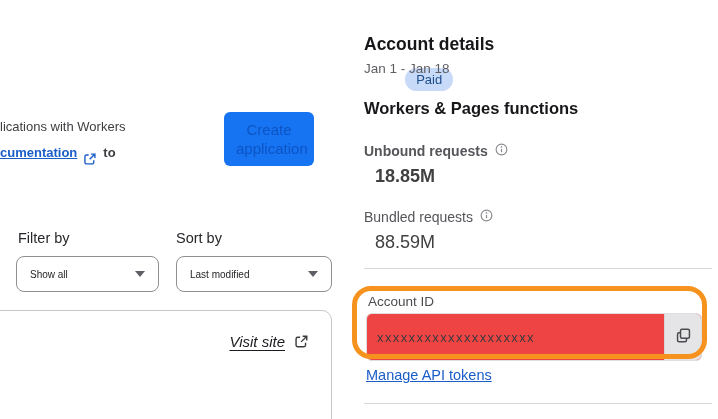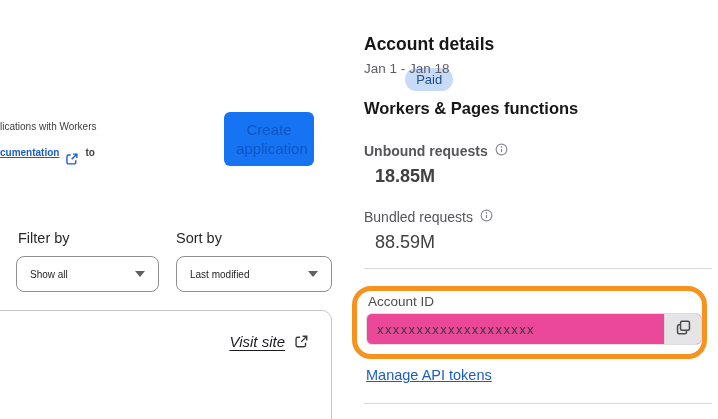--- a/index.html
+++ b/index.html
@@ -1,21 +1,21 @@
 <!DOCTYPE html>
 <html style="--orange: #f6921e; --link: #1a5dc8; --btn-bg: #1673f2; --btn-text: #0d55c4; --badge-bg: #c7daf7; --badge-text: #1c4e8e;"><head>
 <meta charset="utf-8">
 <style>
   html,body{margin:0;padding:0;background:#fff;}
   .screen{
     position:relative;width:718px;height:419px;background:#ffffff;overflow:hidden;
     font-family:"Liberation Sans",sans-serif;color:#1f1f23;
   }
   
-  .intro{position:absolute;left:0;top:114px;font-size:10px;line-height:26px;color:#3e3e42;}
+  .intro{position:absolute;left:0;top:114px;font-size:13px;line-height:26px;color:#3e3e42;}
   .intro-line2{display:flex;align-items:flex-end;gap:6px;font-weight:bold;}
   .doc-link{color:var(--link);text-decoration:underline;cursor:pointer;}
   .ext-icon svg{display:block;}
   .create-btn{
     position:absolute;left:224px;top:112px;width:90px;height:54px;
     background:var(--btn-bg);color:var(--btn-text);border:none;border-radius:6px;
     font-family:"Liberation Sans",sans-serif;font-size:15px;line-height:19px;
     padding:8px 12px;cursor:pointer;text-align:center;
   }
   .field-label{position:absolute;top:230px;font-size:14.5px;color:#27272b;}
@@ -52,22 +52,22 @@
   .stat-value{margin-top:7px;font-size:18px;color:#404040;margin-left:11px;}
   .divider{position:absolute;height:1px;background:#d8d8da;left:364px;width:348px;}
   .divider-top{top:268px;}
   .divider-bottom{top:403px;}
   .highlight{
     position:absolute;left:352px;top:286px;width:355px;height:73px;box-sizing:border-box;
     border:5px solid var(--orange);border-radius:19px;pointer-events:none;
   }
   .acct-id-label{position:absolute;left:368px;top:294px;font-size:13.5px;color:#4c4c51;}
   .id-group{
-    position:absolute;left:366px;top:313px;width:336px;height:32px;box-sizing:border-box;
-    display:flex;background:#ec4899;border:1px solid #dedee0;border-radius:6px;overflow:hidden;
+    position:absolute;left:366px;top:313px;width:336px;height:48px;box-sizing:border-box;
+    display:flex;background:#ef4444;border:1px solid #dedee0;border-radius:6px;overflow:hidden;
   }
   .id-input{
     flex:1;min-width:0;border:none;outline:none;background:transparent;
     font-family:"Liberation Sans",sans-serif;font-size:13px;letter-spacing:1.4px;
     color:#3a3a3e;padding:0 10px;
   }
   .copy-btn{
     width:37px;background:#e5e5e7;border:none;border-left:1px solid #d5d5d8;
     display:flex;align-items:center;justify-content:center;cursor:pointer;
   }

